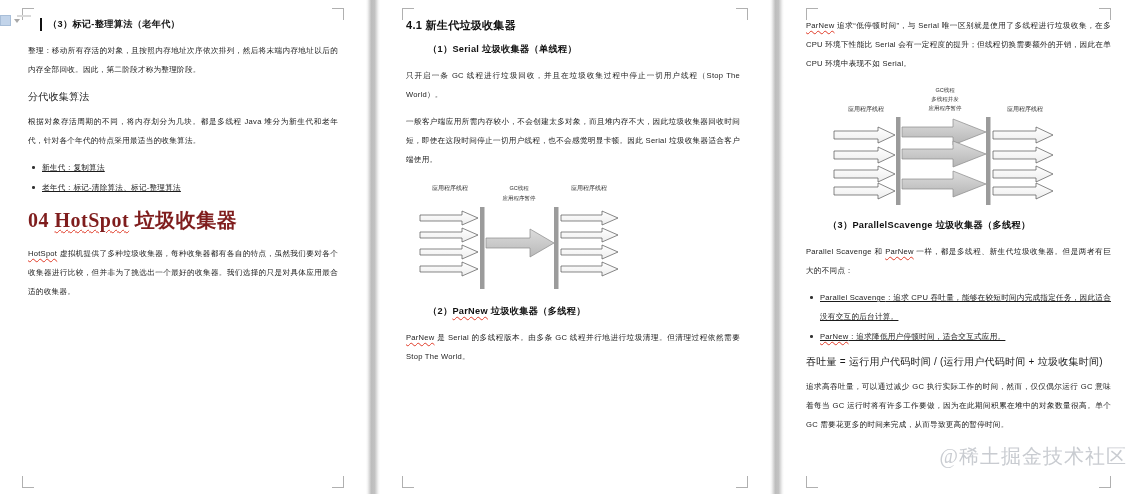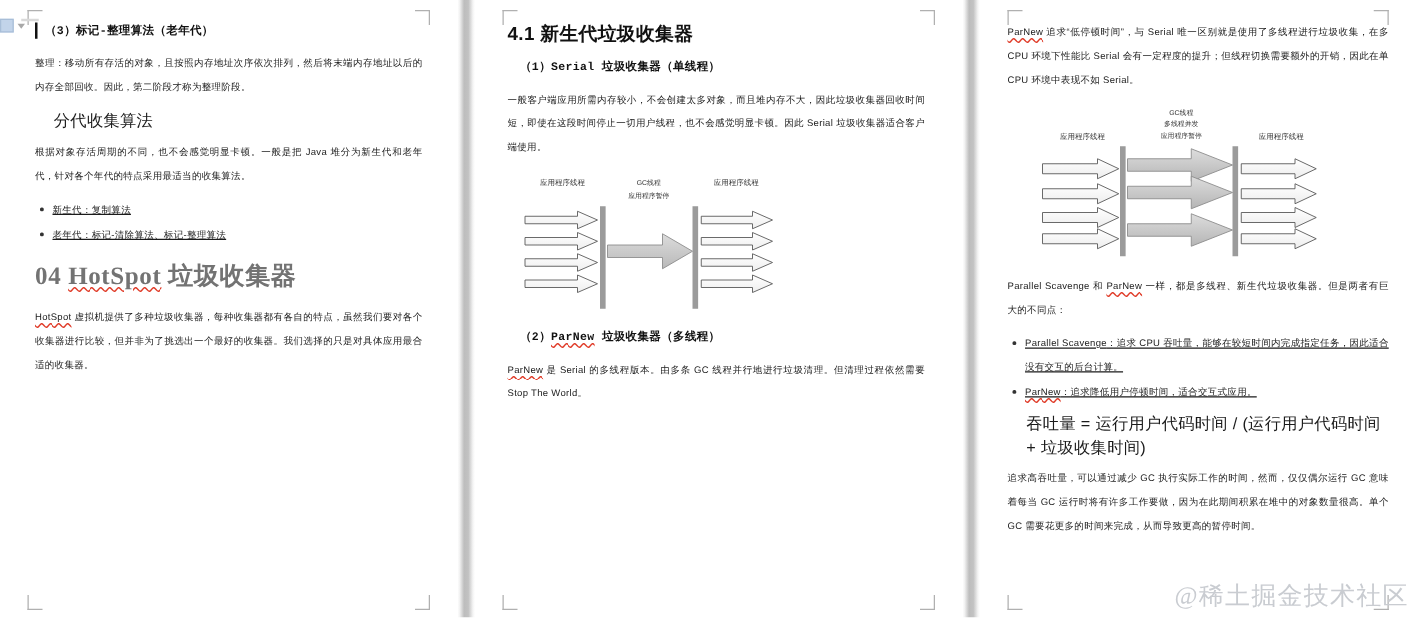--- a/index.html
+++ b/index.html
@@ -67,50 +67,49 @@
     line-height: 19px;
     color: #1b1b1b;
     margin: 0 0 8px 0;
     letter-spacing: 0.25px;
     text-align: justify;
   }
   .h-sub {
     font-size: 9.2px;
     font-weight: bold;
     color: #111111;
-    margin: 0 0 10px 0;
+    margin: 0 0 10px 12px;
     letter-spacing: 0.3px;
-    font-family: Liberation Mono, monospace;
   }
   .h-sub.indent { padding-left: 10px; }
   .h-num {
-    font-size: 15px;
+    font-size: 11px;
     font-weight: bold;
     color: #111;
     margin: 0 0 10px 0;
     letter-spacing: 0.3px;
   }
   .h-big {
     font-family: "Liberation Serif", "DejaVu Serif", serif;
     font-size: 20px;
     font-weight: bold;
-    color: #737373;
+    color: #7f1d1d;
     margin: 10px 0 10px 0;
     letter-spacing: 0.5px;
   }
   .heading-bar {
     display: inline-block;
     border-left: 2.5px solid #111;
     padding-left: 6px;
   }
   .plain-line {
-    font-size: 13px;
+    font-size: 10px;
     line-height: 19px;
     color: #1b1b1b;
-    margin: 0 0 6px 15px;
+    margin: 0 0 6px 0;
     letter-spacing: 0.25px;
   }
 
   ul.bullets {
     margin: 2px 0 6px 0;
     padding-left: 14px;
     list-style: none;
   }
   ul.bullets > li {
     position: relative;
@@ -150,21 +149,21 @@
   }
 
   
   .diagram { margin: 6px 0 10px 0; position: relative; }
   .diagram svg { display: block; }
 
   
   .watermark {
     position: absolute;
     right: 6px;
-    bottom: 4px;
+    bottom: 24px;
     font-family: "Liberation Serif", "DejaVu Serif", serif;
     font-size: 20px;
     color: #c9ccd1;
     letter-spacing: 1px;
     white-space: nowrap;
     pointer-events: none;
     margin-left: 35px;
   }
 
   
@@ -219,21 +218,21 @@
     </div>
 
     <div class="page-inner" style="padding-top:18px;">
       <div class="h-sub">
         <span class="heading-bar">（3）标记-整理算法（老年代）</span>
       </div>
 
       <p class="body-text">整理：移动所有存活的对象，且按照内存地址次序依次排列，然后将末端内存地址以后的内存全部回收。因此，第二阶段才称为整理阶段。</p>
 
       <p class="plain-line">分代收集算法</p>
-      <p class="body-text">根据对象存活周期的不同，也不会感觉明显卡顿。一般是把 Java 堆分为新生代和老年代，针对各个年代的特点采用最适当的收集算法。</p>
+      <p class="body-text">根据对象存活周期的不同，将内存划分为几块。都是多线程 Java 堆分为新生代和老年代，针对各个年代的特点采用最适当的收集算法。</p>
 
       <ul class="bullets">
         <li>新生代：复制算法</li>
         <li>老年代：标记-清除算法、标记-整理算法</li>
       </ul>
 
       <div class="h-big">
         <span>04</span>
         <span class="sq-big">HotSpot</span>
         <span>垃圾收集器</span>
@@ -250,20 +249,21 @@
   <div class="page page-2">
     <div class="corner tl"></div>
     <div class="corner tr"></div>
     <div class="corner bl"></div>
     <div class="corner br"></div>
 
     <div class="page-inner" style="padding-top:18px;">
       <div class="h-num">4.1  新生代垃圾收集器</div>
       <div class="h-sub indent">（1）Serial  垃圾收集器（单线程）</div>
 
+      <p class="body-text">只开启一条 GC 线程进行垃圾回收，并且在垃圾收集过程中停止一切用户线程（Stop The World）。</p>
       <p class="body-text">一般客户端应用所需内存较小，不会创建太多对象，而且堆内存不大，因此垃圾收集器回收时间短，即使在这段时间停止一切用户线程，也不会感觉明显卡顿。因此 Serial 垃圾收集器适合客户端使用。</p>
 
       <div class="diagram">
         <svg width="226" height="118" viewBox="0 0 226 118">
           <defs>
             <linearGradient id="arrWhite" x1="0" y1="0" x2="0" y2="1">
               <stop offset="0%" stop-color="#ffffff"></stop>
               <stop offset="100%" stop-color="#eeeeee"></stop>
             </linearGradient>
             <linearGradient id="arrGray" x1="0" y1="0" x2="0" y2="1">
@@ -357,20 +357,21 @@
 
           <g stroke="#555" stroke-width="0.7" fill="url(#arrWhite2)">
             <polygon points="173,50 216,50 216,46 233,54 216,62 216,58 173,58"></polygon>
             <polygon points="173,70 216,70 216,66 233,74 216,82 216,78 173,78"></polygon>
             <polygon points="173,89 216,89 216,85 233,93 216,101 216,97 173,97"></polygon>
             <polygon points="173,106 216,106 216,102 233,110 216,118 216,114 173,114"></polygon>
           </g>
         </svg>
       </div>
 
+      <div class="h-sub indent">（3）ParallelScavenge  垃圾收集器（多线程）</div>
 
       <p class="body-text">
         <span>Parallel Scavenge</span><span> 和 </span><span class="sq">ParNew</span><span> 一样，都是多线程、新生代垃圾收集器。但是两者有巨大的不同点：</span>
       </p>
 
       <ul class="bullets">
         <li><span>Parallel Scavenge</span><span>：追求 CPU 吞吐量，能够在较短时间内完成指定任务，因此适合没有交互的后台计算。</span></li>
         <li><span class="sq">ParNew</span><span>：追求降低用户停顿时间，适合交互式应用。</span></li>
       </ul>
 

